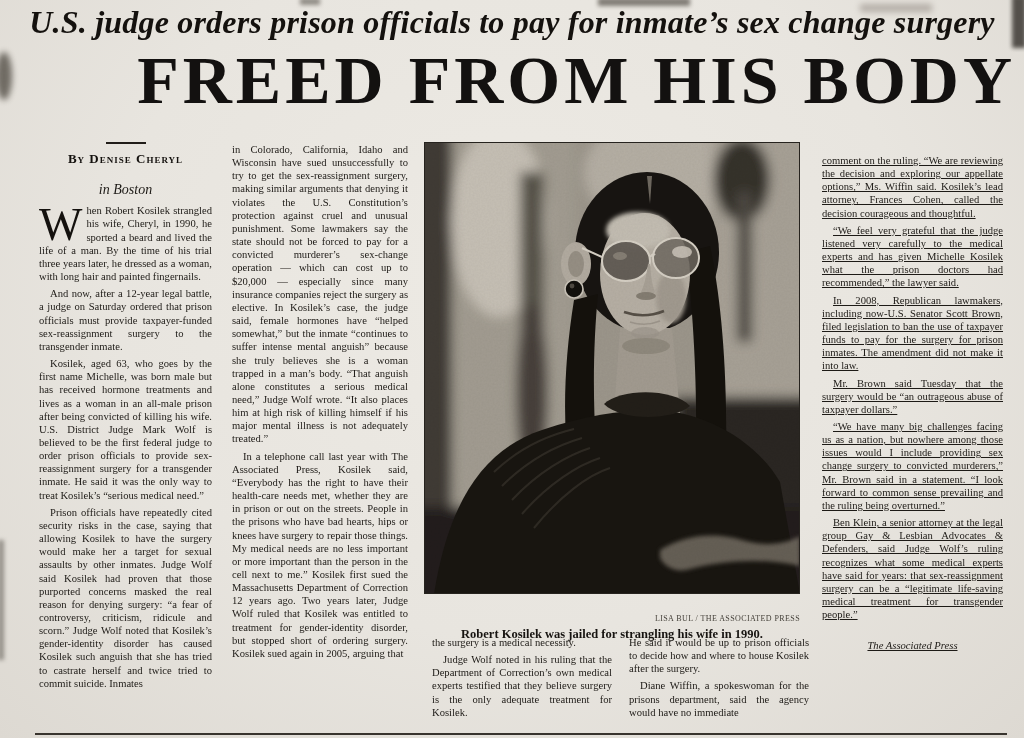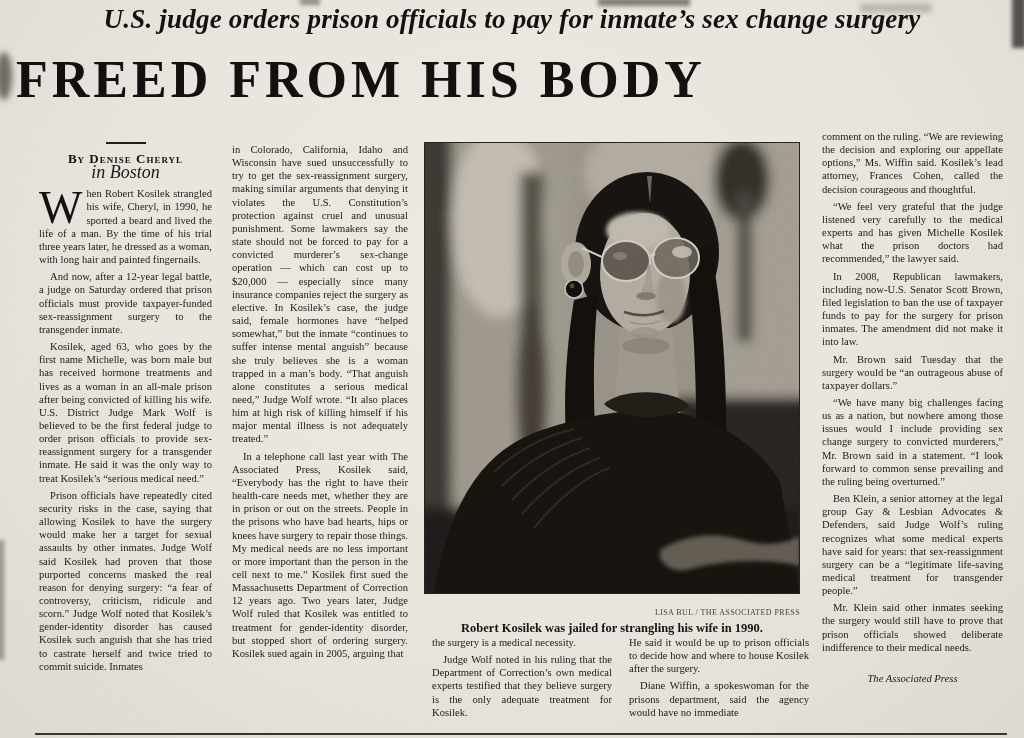--- a/index.html
+++ b/index.html
@@ -9,45 +9,45 @@
         color:#1d1a16;}
   .artifact{position:absolute;pointer-events:none;}
   .a1{left:-4px;top:52px;width:16px;height:48px;background:#534e46;border-radius:50%;filter:blur(3px);opacity:.8;}
   .a2{left:1012px;top:-4px;width:14px;height:52px;background:#3c3833;filter:blur(2px);opacity:.85;}
   .a3{left:598px;top:-2px;width:92px;height:8px;background:#4a453e;filter:blur(2px);opacity:.65;}
   .a4{left:300px;top:-2px;width:20px;height:7px;background:#57524a;filter:blur(2px);opacity:.6;}
   .a5{left:-2px;top:540px;width:6px;height:120px;background:#4a453e;filter:blur(2px);opacity:.5;}
   .a6{left:860px;top:4px;width:72px;height:8px;background:#6a6058;filter:blur(3px);opacity:.4;}
 
   .kicker{position:absolute;left:0;right:0;top:4px;text-align:center;
-          font-style:italic;font-weight:bold;font-size:27px;letter-spacing:.2px;color:#14110e;}
-  .headline{position:absolute;left:0;right:0;top:38px;margin:16px;text-align:left;
-            font-size:52px;font-weight:bold;letter-spacing:4px;line-height:1;
+          font-style:italic;font-weight:bold;font-size:32px;letter-spacing:.2px;color:#14110e;}
+  .headline{position:absolute;left:0;right:0;top:38px;margin:8px;text-align:right;
+            font-size:68px;font-weight:bold;letter-spacing:4px;line-height:1;
             white-space:nowrap;color:#131110;}
 
   .col{position:absolute;font-size:10.6px;line-height:13.15px;text-align:justify;
        color:#1d1a16;overflow:hidden;}
   .col p{margin:4px;text-indent:11px;}
   .col p.cont,.col p.drop{text-indent:0;}
   .col1{left:35px;top:140px;width:181px;height:588px;}
   .col2{left:228px;top:139px;width:184px;height:588px;}
   .col3{left:428px;top:632px;width:188px;height:94px;}
   .col4{left:625px;top:632px;width:188px;height:94px;}
-  .col5{left:818px;top:126px;width:189px;height:588px;}
+  .col5{left:818px;top:150px;width:189px;height:588px;text-decoration:underline;}
 
   .byline{text-align:center;margin-bottom:8px;}
   .byline-rule{width:40px;border:0;border-top:2px solid #211d19;margin:2px auto 8px;}
   .byline-name{font-weight:bold;font-variant:small-caps;font-size:13px;letter-spacing:1px;color:#14110e;}
-  .byline-loc{font-style:italic;font-size:18px;margin-top:1px;}
+  .byline-loc{font-style:italic;font-size:14px;margin-top:18px;}
 
   .dropcap{float:left;font-size:46px;line-height:37px;padding:2px 4px 0 0;color:#14110e;}
 
   .photo-figure{position:absolute;left:424px;top:142px;width:376px;margin:0;}
   .photo-figure svg{display:block;}
-  .photo-credit{font-size:8px;letter-spacing:.4px;text-align:right;color:#45413a;margin-top:14px;}
+  .photo-credit{font-size:8px;letter-spacing:.4px;text-align:right;color:#45413a;margin-top:20px;}
   .photo-caption{font-size:12.5px;font-weight:bold;text-align:center;margin-top:4px;color:#171411;}
 
   .tagline{text-align:center;font-style:italic;margin-top:18px;}
   .bottom-rule{position:absolute;left:35px;top:725px;width:972px;border:0;border-top:2px solid #38342e;}
 </style>
 </head>
 <body>
 
 <div class="page">
 
@@ -165,18 +165,17 @@
     <p>Diane Wiffin, a spokeswoman for the prisons department, said the agency would have no immediate</p>
   </section>
 
   <section class="col col5">
     <p class="cont">comment on the ruling. “We are reviewing the decision and exploring our appellate options,” Ms. Wiffin said. Kosilek’s lead attorney, Frances Cohen, called the decision courageous and thoughtful.</p>
     <p>“We feel very grateful that the judge listened very carefully to the medical experts and has given Michelle Kosilek what the prison doctors had recommended,” the lawyer said.</p>
     <p>In 2008, Republican lawmakers, including now-U.S. Senator Scott Brown, filed legislation to ban the use of taxpayer funds to pay for the surgery for prison inmates. The amendment did not make it into law.</p>
     <p>Mr. Brown said Tuesday that the surgery would be “an outrageous abuse of taxpayer dollars.”</p>
     <p>“We have many big challenges facing us as a nation, but nowhere among those issues would I include providing sex change surgery to convicted murderers,” Mr. Brown said in a statement. “I look forward to common sense prevailing and the ruling being overturned.”</p>
     <p>Ben Klein, a senior attorney at the legal group Gay &amp; Lesbian Advocates &amp; Defenders, said Judge Wolf’s ruling recognizes what some medical experts have said for years: that sex-reassignment surgery can be a “legitimate life-saving medical treatment for transgender people.”</p>
-    <p>Mr. Klein said other inmates seeking the surgery would still have to prove that prison officials showed deliberate indifference to their medical needs.</p>
     <div class="tagline">The Associated Press</div>
   </section>
 
   <hr class="bottom-rule">
 </div>
 
 </body></html>

